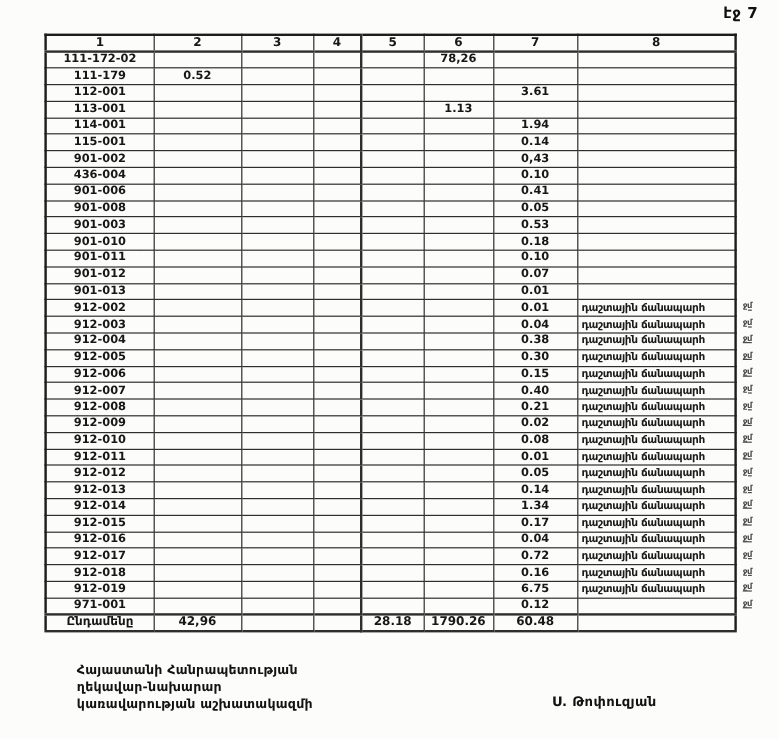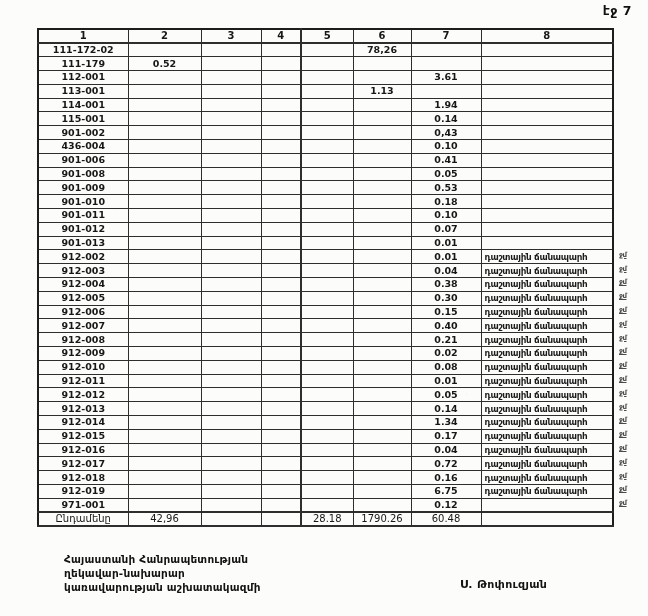--- a/index.html
+++ b/index.html
@@ -59,21 +59,21 @@
   .doc-table td.c8 {
     text-align: left;
     font-size: 8.8px;
     font-weight: 600;
     letter-spacing: -0.3px;
     padding-left: 3px;
     color: #1b1b1b;
   }
   .doc-table tr.total-row td {
     font-size: 10px;
-    font-weight: 400;
+    font-weight: 700;
     border-top-width: 2px;
     border-bottom-width: 2px;
   }
   .margin-col { position: absolute; left: 0; top: 0; width: 648px; height: 616px; pointer-events: none; }
   .margin-frag {
     position: absolute;
     left: 619px;
     height: 13.8px;
     line-height: 13.8px;
     font-size: 7px;
@@ -226,21 +226,21 @@
           <td class="c1">901-008</td>
           <td class="c2"></td>
           <td class="c3"></td>
           <td class="c4"></td>
           <td class="c5"></td>
           <td class="c6"></td>
           <td class="c7">0.05</td>
           <td class="c8"></td>
         </tr>
         <tr>
-          <td class="c1">901-009</td>
+          <td class="c1">901-003</td>
           <td class="c2"></td>
           <td class="c3"></td>
           <td class="c4"></td>
           <td class="c5"></td>
           <td class="c6"></td>
           <td class="c7">0.53</td>
           <td class="c8"></td>
         </tr>
         <tr>
           <td class="c1">901-010</td>

